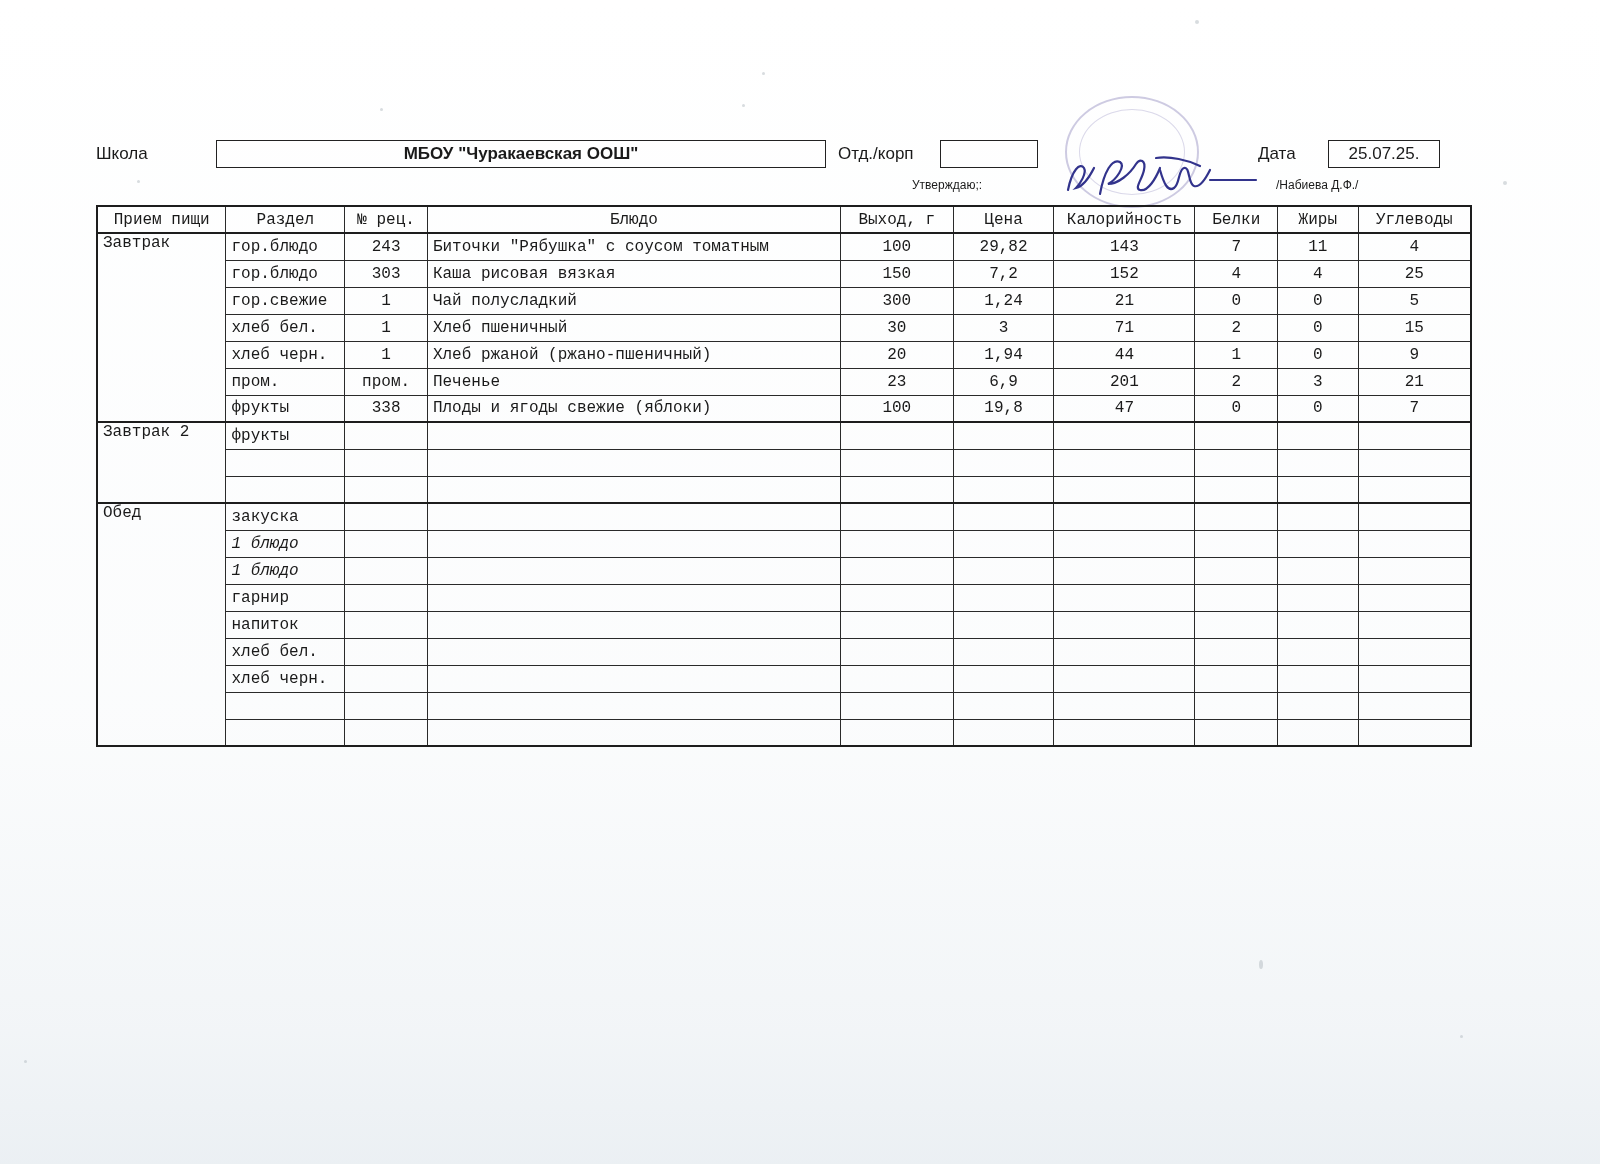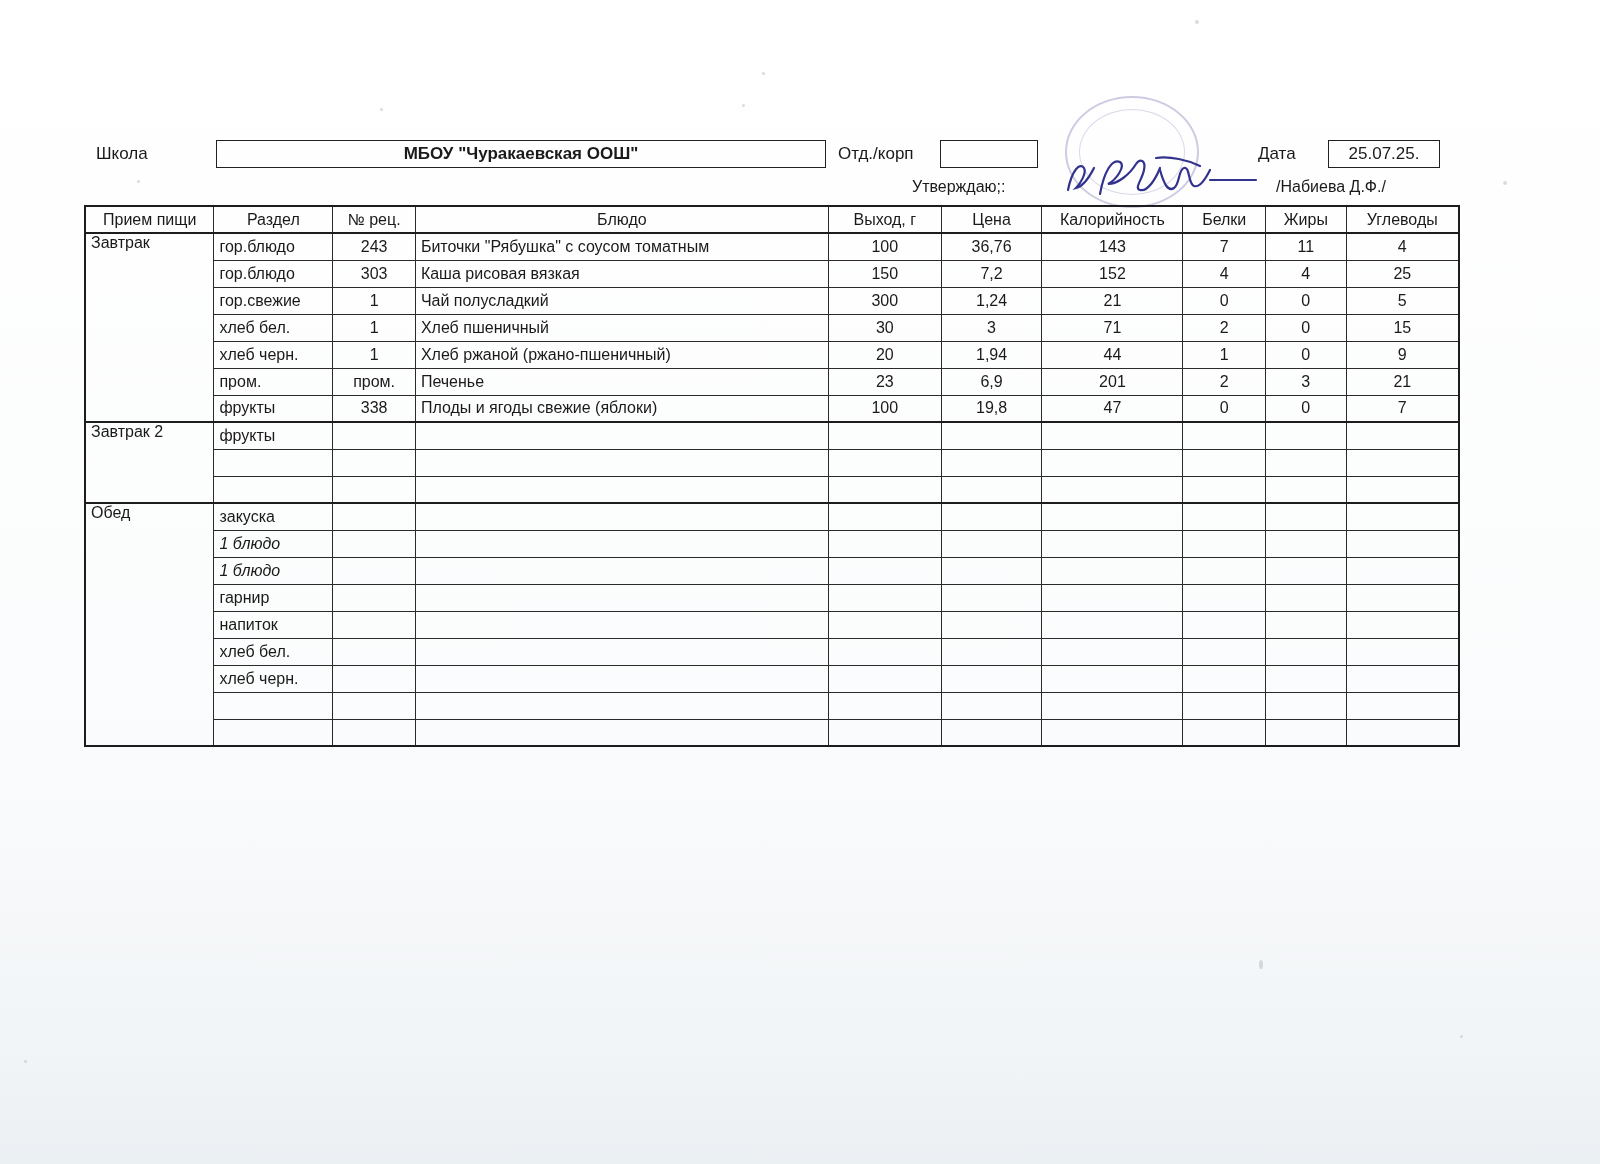--- a/index.html
+++ b/index.html
@@ -61,21 +61,21 @@
     line-height: 26px;
     text-align: center;
     font-size: 17px;
     font-weight: 700;
     white-space: nowrap;
   }
 
   .approve {
     position: absolute;
     top: 178px;
-    font-size: 16px;
+    font-size: 12px;
     white-space: nowrap;
   }
 
   .signature {
     position: absolute;
     left: 1060px;
     top: 150px;
     width: 210px;
     height: 60px;
     pointer-events: none;
@@ -94,26 +94,27 @@
     content: "";
     position: absolute;
     left: 12px; top: 11px; right: 12px; bottom: 11px;
     border-radius: 50%;
     border: 1px solid rgba(92,82,160,0.22);
   }
 
   
   table.menu {
     position: absolute;
-    left: 84px;
+    left: 96px;
     top: 205px;
     border-collapse: collapse;
     table-layout: fixed;
     width: 1376px;
     font-size: 16px;
+    font-family: Liberation Mono, monospace;
   }
   table.menu td, table.menu th {
     border: 1px solid #2a2a2a;
     height: 27px;
     padding: 0 5px;
     box-sizing: border-box;
     font-weight: 400;
     background: transparent;
   }
   thead th {
@@ -219,21 +220,21 @@
         <th>Углеводы</th>
       </tr>
     </thead>
     <tbody>
         <tr class="section-start">
           <td class="meal c-left" rowspan="7">Завтрак</td>
           <td class="c-left">гор.блюдо</td>
           <td class="c-cent">243</td>
           <td class="c-left">Биточки "Рябушка" с соусом томатным</td>
           <td class="c-cent">100</td>
-          <td class="c-cent">36,76</td>
+          <td class="c-cent">29,82</td>
           <td class="c-cent">143</td>
           <td class="c-cent">7</td>
           <td class="c-cent">11</td>
           <td class="c-cent">4</td>
         </tr>
         <tr>
           <td class="c-left">гор.блюдо</td>
           <td class="c-cent">303</td>
           <td class="c-left">Каша рисовая вязкая</td>
           <td class="c-cent">150</td>

